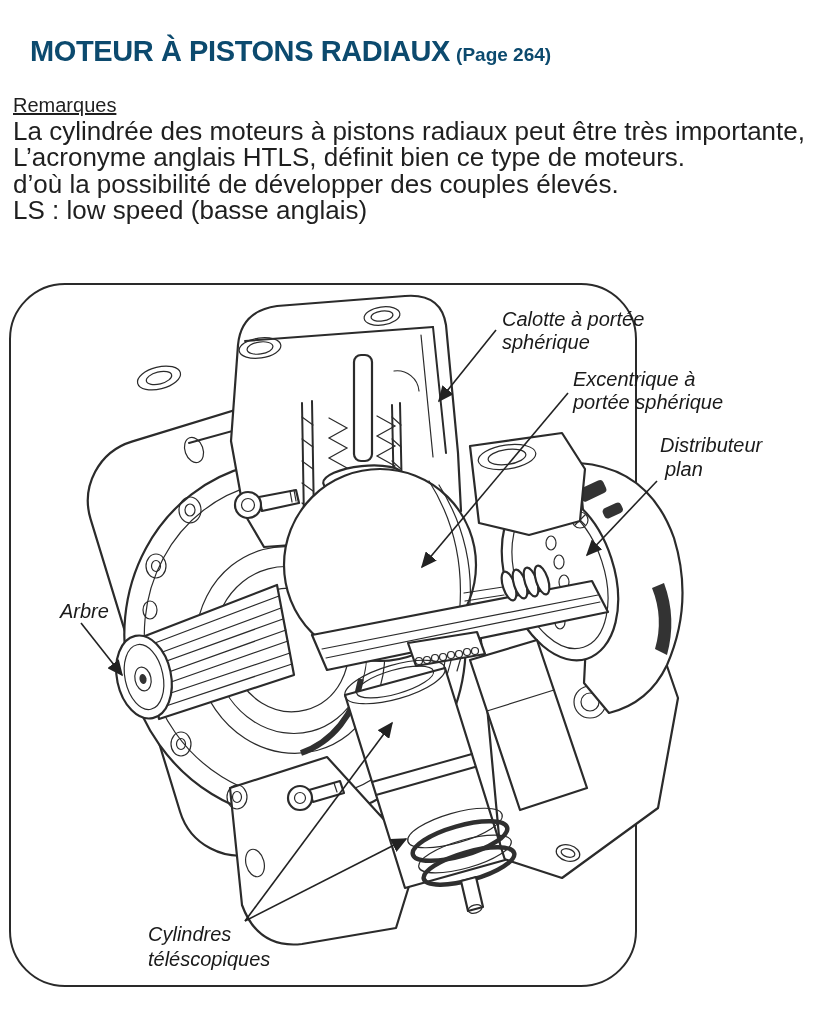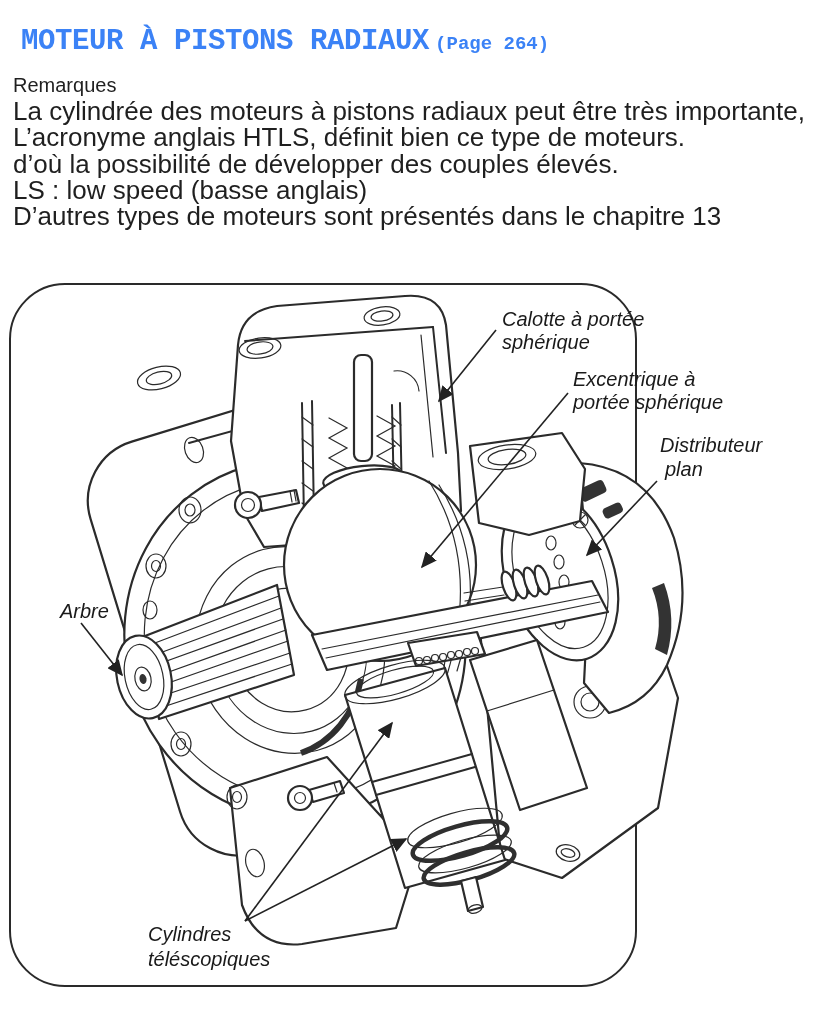--- a/index.html
+++ b/index.html
@@ -3,24 +3,24 @@
 <meta charset="utf-8">
 <style>
   html,body{margin:0;padding:0;}
   body{
     width:817px;height:1024px;position:relative;overflow:hidden;
     background:#ffffff;
     font-family:"Liberation Sans","DejaVu Sans",sans-serif;
     color:#1f1f1f;
   }
   .textcol{position:absolute;left:13px;top:14px;width:790px;}
-  h1{margin:8px;font-size:29px;font-weight:700;letter-spacing:-0.4px;
-     line-height:40px;white-space:nowrap;color:#3b82f6;font-family:Liberation Mono, monospace;}
+  h1{margin:17px;font-size:29px;font-weight:700;letter-spacing:-0.4px;
+     line-height:40px;white-space:nowrap;color:#0c4a6e;}
   h1 .pageref{font-size:19px;font-weight:600;letter-spacing:0;margin-left:6px;}
-  .remhead{font-size:20px;font-weight:400;
+  .remhead{font-size:20px;font-weight:400;text-decoration:underline;
      line-height:26px;}
   .remline{font-size:26px;line-height:26.3px;white-space:nowrap;}
   .figbox{
     position:absolute;left:9px;top:283px;width:628px;height:704px;
     border:2.5px solid #2a2a2a;border-radius:56px;box-sizing:border-box;
     background:#fff;
     padding-left:27px;
   }
   .figbox svg{position:absolute;left:-2px;top:-2px;}
   
@@ -36,21 +36,20 @@
 </head>
 <body>
 
 <div class="textcol">
   <h1><span>MOTEUR À PISTONS RADIAUX</span><span class="pageref">(Page 264)</span></h1>
   <div class="remhead">Remarques</div>
   <div class="remline">La cylindrée des moteurs à pistons radiaux peut être très importante,</div>
   <div class="remline">L’acronyme anglais HTLS, définit bien ce type de moteurs.</div>
   <div class="remline">d’où la possibilité de développer des couples élevés.</div>
   <div class="remline">LS : low speed (basse anglais)</div>
-  <div class="remline">D’autres types de moteurs sont présentés dans le chapitre 13</div>
 </div>
 
 <div class="figbox">
 <svg width="784" height="704" viewBox="0 0 784 704">
   <defs>
     <marker id="arw" markerWidth="11" markerHeight="9" refX="9" refY="4.5" orient="auto">
       <path d="M0,0 L10,4.5 L0,9 Z" fill="#222"></path>
     </marker>
   </defs>
 

